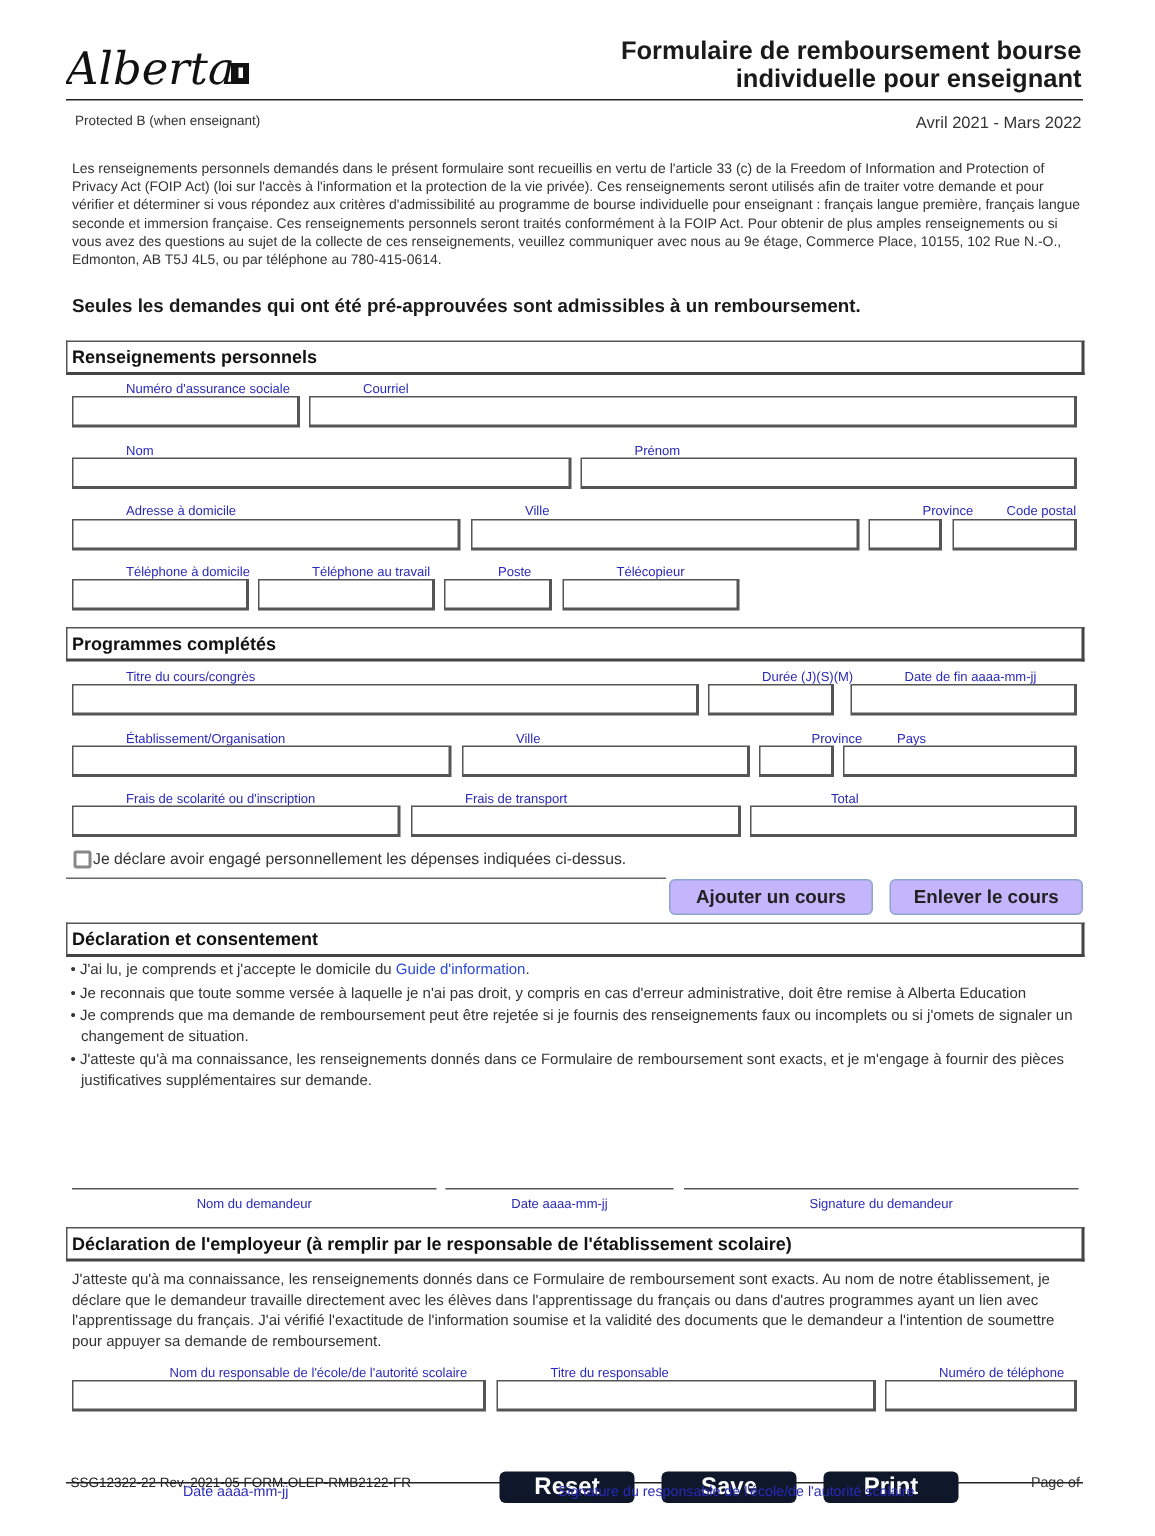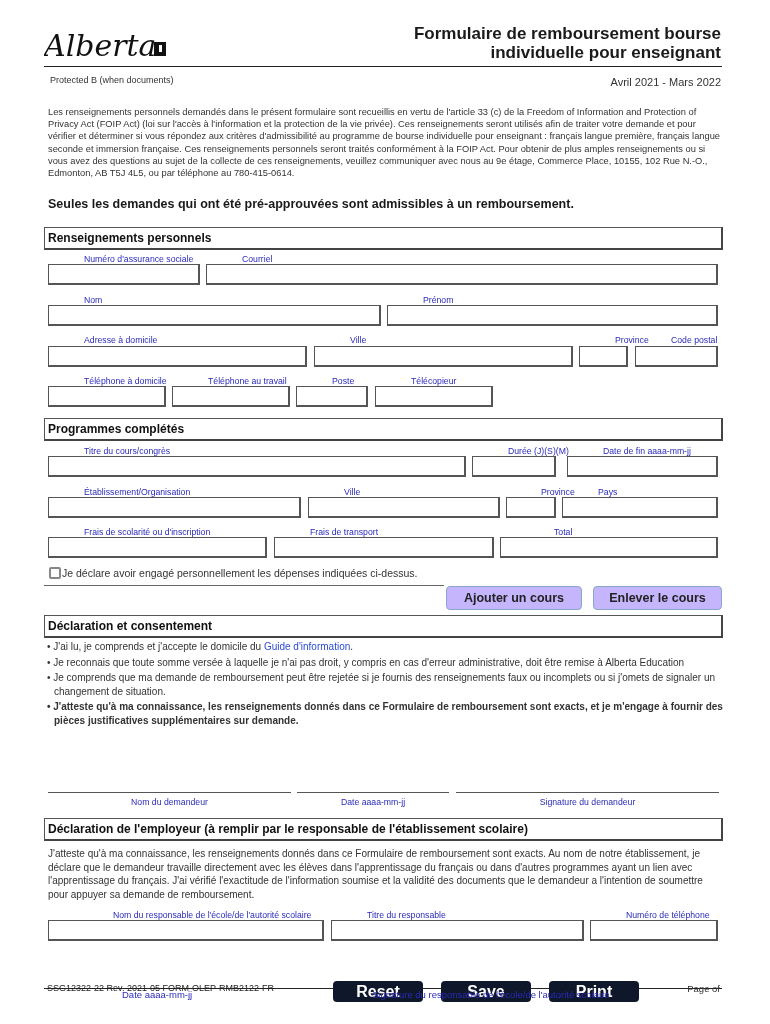--- a/index.html
+++ b/index.html
@@ -15,21 +15,21 @@
   .notice { left: 48px; top: 197px; font-size: 12.5px; font-weight: bold; color: #1a1a1a; }
   .sec-header { position: absolute; left: 44px; width: 679px; border: 1px solid #555; border-bottom: 2px solid #444; border-right: 2px solid #444; background: #fff; font-size: 12px; font-weight: bold; color: #111; padding: 3px 0 0 3px; }
   .lbl { position: absolute; font-size: 8.7px; color: #2a2ab8; white-space: nowrap; padding-left: 35px; }
   .fld { position: absolute; border: 1px solid #555; border-right: 2px solid #555; border-bottom: 2px solid #555; background: #fff; height: 21px; }
   .chk-row { left: 49px; top: 567px; font-size: 10.5px; color: #333; display: flex; align-items: center; }
   .chk { width: 12px; height: 12px; border: 2px solid #888; border-radius: 2px; background: #fff; margin-right: 1px; }
   .hr-thin { height: 1px; background: #666; }
   .btn-course { position: absolute; top: 586px; height: 24px; border: 1px solid #8aa6c8; border-radius: 4px; background: #c4b5fd; font-size: 12.5px; font-weight: bold; color: #222; display: flex; align-items: center; justify-content: center; }
   .bullets { left: 47px; top: 640px; width: 680px; font-size: 10px; line-height: 13.5px; color: #333; }
   .bullets div { margin-bottom: 2px; }
-  .bullets .gap { margin-top: 0; font-weight: bold; }
+  .bullets .gap { margin-top: 0; }
   .bullets a { color: #2b4bd6; text-decoration: none; }
   .sigline { position: absolute; top: 792px; height: 1px; background: #555; }
   .siglbl { position: absolute; top: 797px; font-size: 8.7px; color: #2a2ab8; text-align: center; }
   .emp-text { left: 48px; top: 847px; width: 676px; font-size: 10px; line-height: 13.7px; color: #333; }
   .footer-code { left: 47px; top: 983px; font-size: 9px; color: #222; }
   .footer-line { left: 44px; top: 988px; width: 678px; height: 1px; background: #222; }
   .blue-btn { position: absolute; top: 981px; height: 21px; border-radius: 4px; background: #0f172a; color: #fff; font-weight: bold; font-size: 16px; display: flex; align-items: center; justify-content: center; }
   .overlay-lbl { position: absolute; font-size: 9.5px; color: #2a2ab8; white-space: nowrap; }
   .page-of { right: 50px; top: 983px; font-size: 9.5px; color: #333; }
 </style>
@@ -41,21 +41,21 @@
     <text x="0" y="34" font-family="DejaVu Serif, serif" font-style="italic" font-size="30" fill="#111">Alberta</text>
     <rect x="110" y="20" width="12" height="14" fill="#111"></rect>
     <rect x="115" y="23" width="3" height="7" fill="#fff"></rect>
   </svg>
 </div>
 <div class="abs title">
   <div>Formulaire de remboursement bourse</div>
   <div>individuelle pour enseignant</div>
 </div>
 <div class="abs hr-top"></div>
-<div class="abs protected">Protected B (when documents)</div>
+<div class="abs protected">Protected B (when enseignant)</div>
 <div class="abs period">Avril 2021 - Mars 2022</div>
 
 <div class="abs intro">Les renseignements personnels demandés dans le présent formulaire sont recueillis en vertu de l'article 33 (c) de la Freedom of Information and Protection of Privacy Act (FOIP Act) (loi sur l'accès à l'information et la protection de la vie privée). Ces renseignements seront utilisés afin de traiter votre demande et pour vérifier et déterminer si vous répondez aux critères d'admissibilité au programme de bourse individuelle pour enseignant : français langue première, français langue seconde et immersion française. Ces renseignements personnels seront traités conformément à la FOIP Act. Pour obtenir de plus amples renseignements ou si vous avez des questions au sujet de la collecte de ces renseignements, veuillez communiquer avec nous au 9e étage, Commerce Place, 10155, 102 Rue N.-O., Edmonton, AB T5J 4L5, ou par téléphone au 780-415-0614.</div>
 <div class="abs notice">Seules les demandes qui ont été pré-approuvées sont admissibles à un remboursement.</div>
 
 <div class="sec-header" style="top:227px;height:23px;">Renseignements personnels</div>
 
 <div class="lbl" style="left:49px;top:254px;">Numéro d'assurance sociale</div>
 <div class="fld" style="left:48px;top:264px;width:152px;"></div>
 <div class="lbl" style="left:207px;top:254px;">Courriel</div>

